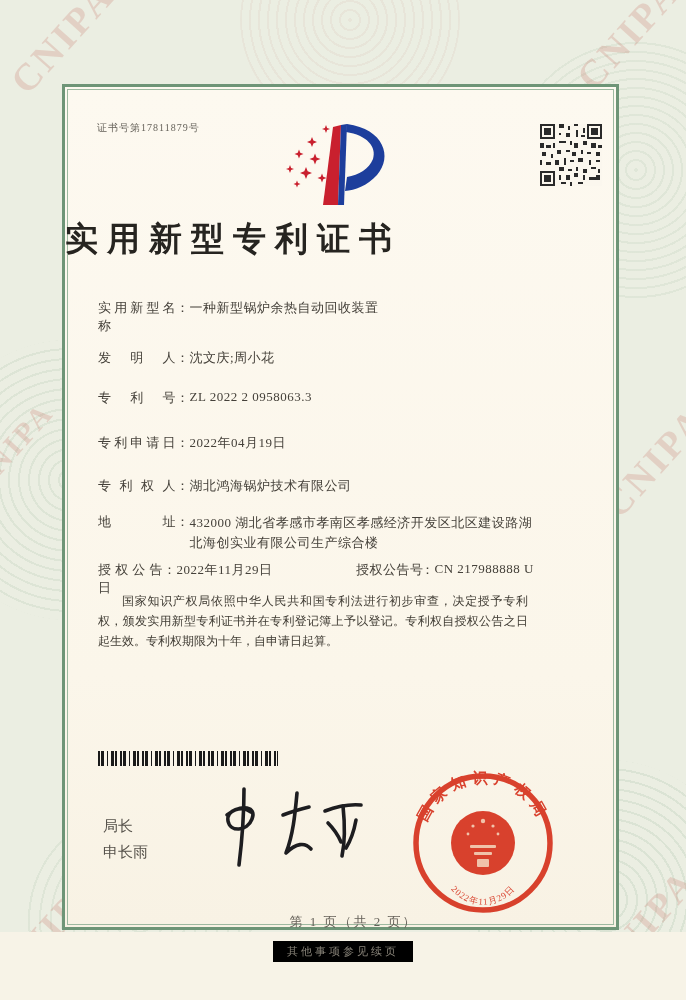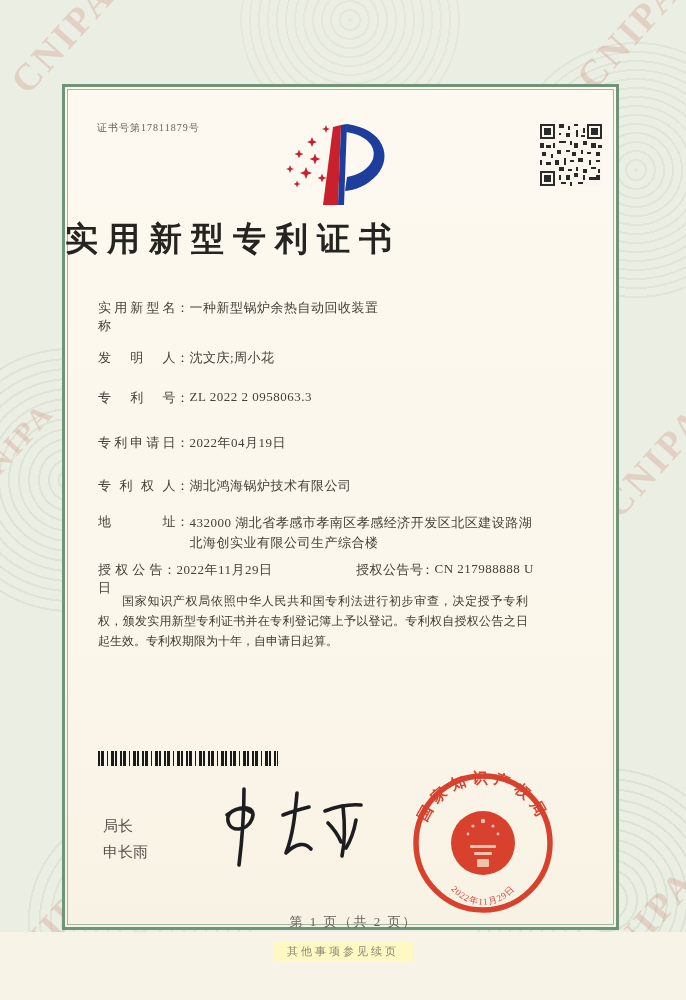--- a/index.html
+++ b/index.html
@@ -67,21 +67,21 @@
   .signature{position:absolute;left:132px;top:698px;width:190px;height:88px;}
 
   .seal{position:absolute;left:343px;top:681px;width:150px;height:150px;
     opacity:.95;mix-blend-mode:multiply;}
 
   .pagenum{position:absolute;left:0;right:0;top:826px;text-align:center;
     font-size:13px;color:#66625a;letter-spacing:2px;margin-left:26px;}
 
   .bottom-strip{position:absolute;left:0;top:932px;width:686px;height:68px;background:#f7f3e7;}
   .footer-note{position:absolute;left:50%;top:941px;transform:translateX(-50%);
-    background:#fef9c3;padding:3px 14px;font-size:11px;color:#8a857a;letter-spacing:3px;}
+    background:#000000;padding:3px 14px;font-size:11px;color:#8a857a;letter-spacing:3px;}
 </style>
 </head>
 <body>
 
 <div class="ornament orn1"></div>
 <div class="ornament orn2"></div>
 <div class="ornament orn3"></div>
 <div class="ornament orn4"></div>
 <div class="ornament orn5"></div>
 

